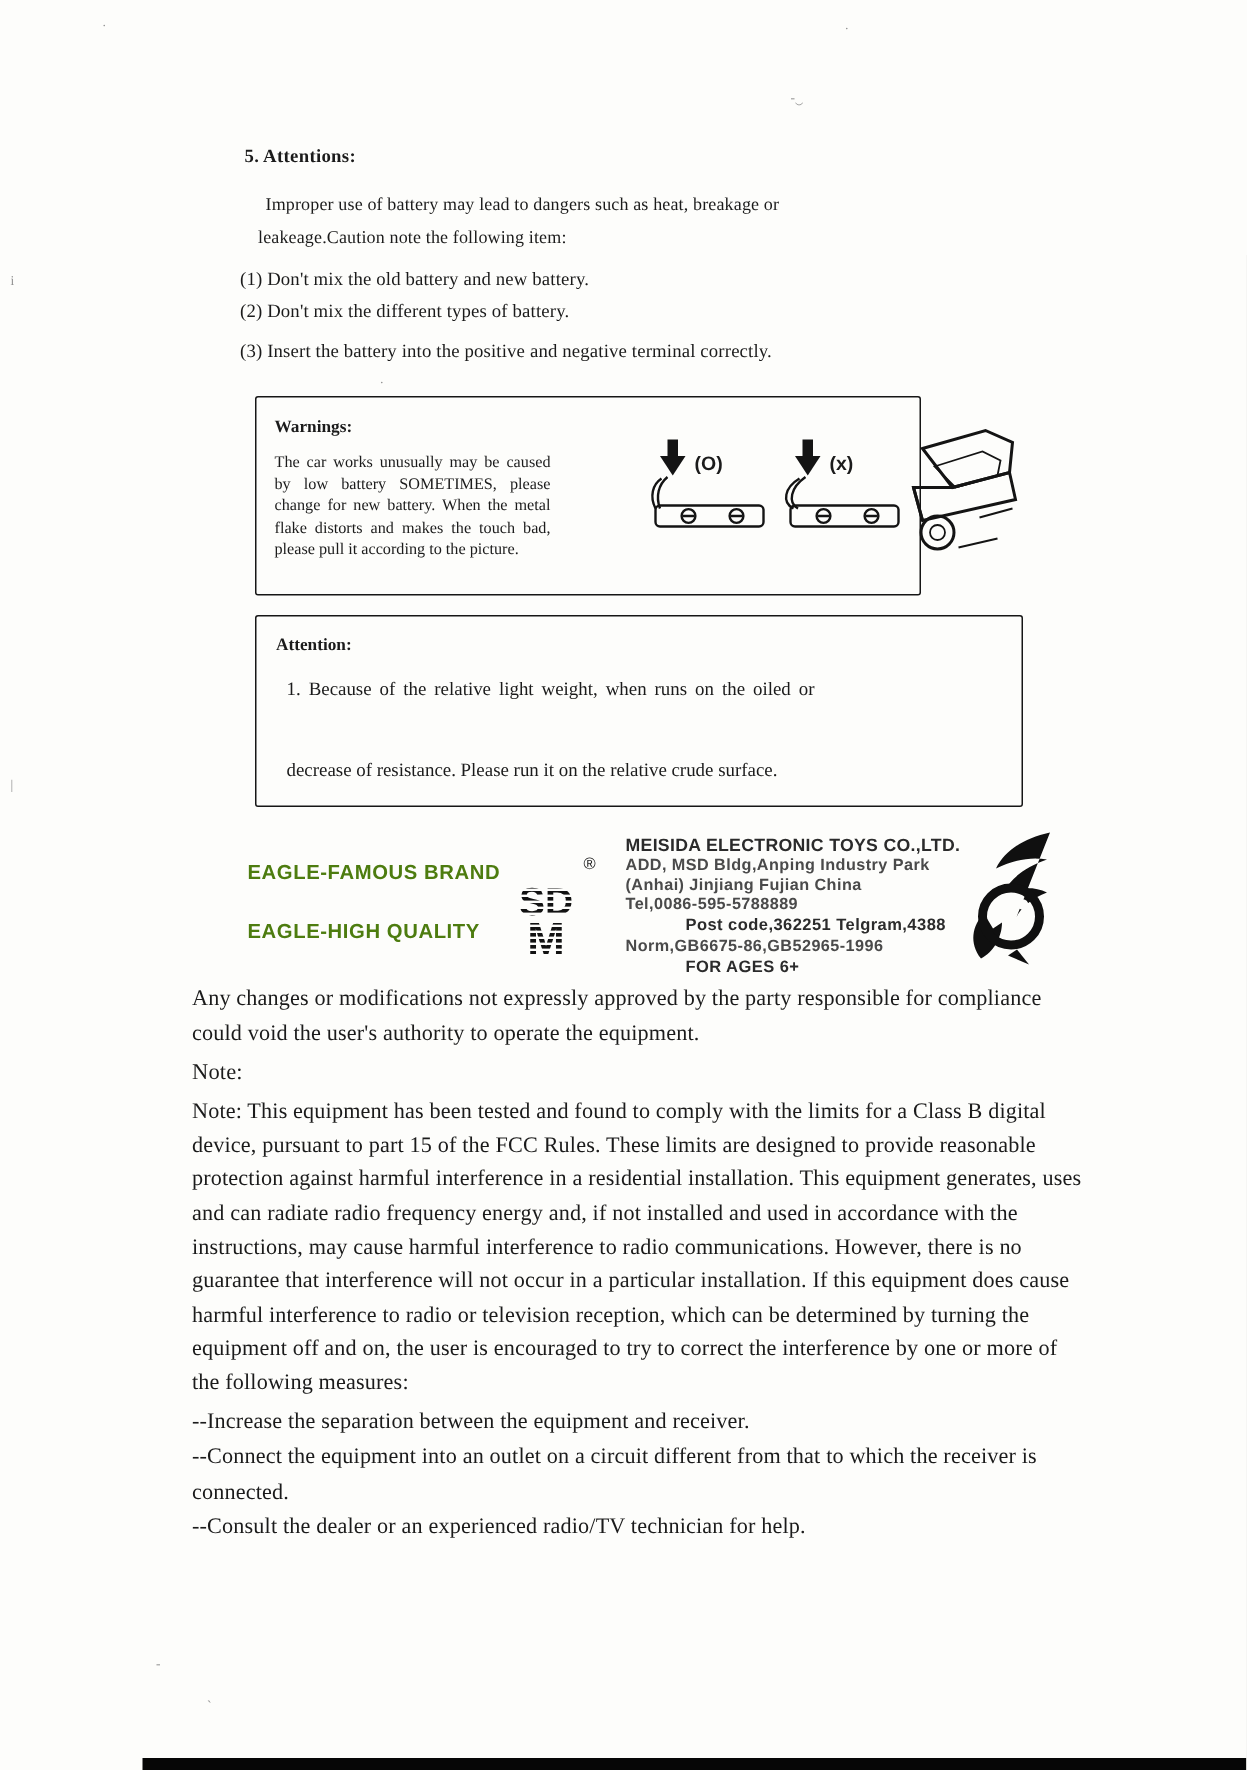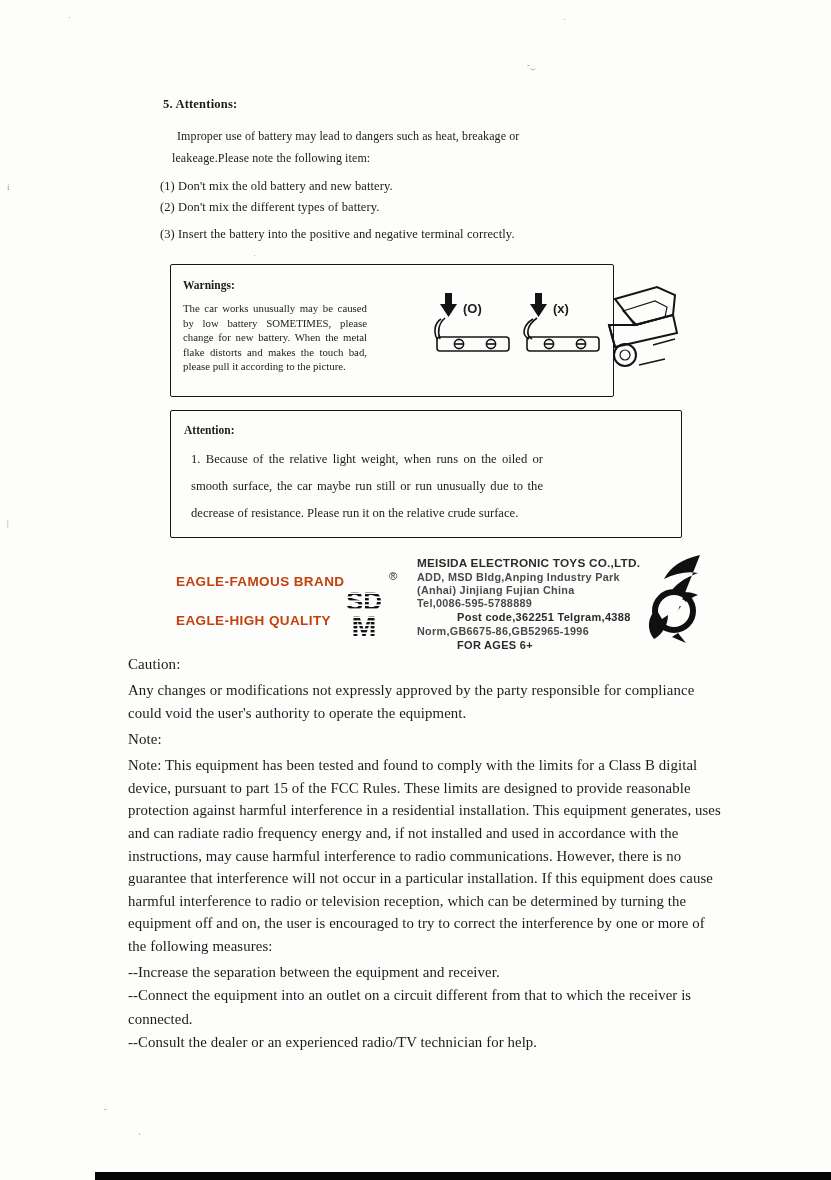--- a/index.html
+++ b/index.html
@@ -16,21 +16,21 @@
   
   .notice-box { border:1.6px solid #161616; border-radius:2px; background:transparent; }
   .wb-heading { font-size:11.5px; font-weight:bold; }
   .wb-body { font-size:10.8px; line-height:14.6px; text-align:justify; width:184px; }
   .wb-label { font-size:13px; font-weight:bold; font-family:"Liberation Sans", sans-serif; }
   .at-heading { font-size:11.5px; font-weight:bold; }
   .at-line { font-size:12.6px; width:352px; }
   .jline { text-align:justify; text-align-last:justify; }
 
   
-  .brand-line { font-family:"Liberation Sans", sans-serif; font-size:13.5px; font-weight:bold; letter-spacing:.4px; color:#c2410c;margin-left:11px; }
+  .brand-line { font-family:"Liberation Sans", sans-serif; font-size:13.5px; font-weight:bold; letter-spacing:.4px; color:#4d7c0f; }
   .company-name { font-family:"Liberation Sans", sans-serif; font-size:11.8px; font-weight:bold; letter-spacing:.2px; color:#2b2b2b; }
   .company-line { font-family:"Liberation Sans", sans-serif; font-size:10.8px; font-weight:bold; letter-spacing:.3px; color:#4a4a4a; line-height:13.6px; }
   .company-strong { color:#2b2b2b; font-size:11px;margin-left:40px; }
   .reg-mark { font-size:11px; font-family:"Liberation Sans", sans-serif; color:#222; }
 
   
   .fcc { width:594px; font-size:14.8px; line-height:22.6px; letter-spacing:.1px; }
   .fcc-heading { font-size:15px; line-height:24px; }
   .fcc p { margin:0; }
   .fcc .gap-s { height:3px; }
@@ -49,21 +49,21 @@
   <div class="abs artifact" style="left:563px; top:14px;">·</div>
   <div class="abs artifact" style="left:527px; top:58px;">-‿</div>
   <div class="abs artifact" style="left:7px; top:182px;">i</div>
   <div class="abs artifact" style="left:7px; top:518px;">|</div>
   <div class="abs artifact" style="left:253px; top:250px;">·</div>
   <div class="abs artifact" style="left:104px; top:1104px;">-</div>
   <div class="abs artifact" style="left:138px; top:1132px;">`</div>
 
   <div class="abs s5-heading" style="left:163px; top:97px;">5. Attentions:</div>
   <div class="abs s5-line" style="left:177px; top:129px;">Improper use of battery may lead to dangers such as heat, breakage or</div>
-  <div class="abs s5-line" style="left:172px; top:151px;">leakeage.Please note the following item:</div>
+  <div class="abs s5-line" style="left:172px; top:151px;">leakeage.Caution note the following item:</div>
   <div class="abs s5-item" style="left:160px; top:179px;">(1) Don't mix the old battery and new battery.</div>
   <div class="abs s5-item" style="left:160px; top:200px;">(2) Don't mix the different types of battery.</div>
   <div class="abs s5-item" style="left:160px; top:227px;">(3) Insert the battery into the positive and negative terminal correctly.</div>
 
   <div class="abs notice-box" style="left:170px; top:264px; width:444px; height:133px;">
     <div class="abs wb-heading" style="left:12px; top:14px;">Warnings:</div>
     <div class="abs wb-body" style="left:12px; top:36px;">The car works unusually may be caused by low battery SOMETIMES, please change for new battery. When the metal flake distorts and makes the touch bad, please pull it according to the picture.</div>
 
     <div class="abs" style="left:256px; top:26px;">
       <svg width="88" height="66" viewBox="0 0 88 66">
@@ -115,21 +115,20 @@
           <path d="M58 64 L80 58" stroke-width="1.4"></path>
           <path d="M44 84 L70 78" stroke-width="1.4"></path>
         </g>
       </svg>
     </div>
   </div>
 
   <div class="abs notice-box" style="left:170px; top:410px; width:512px; height:128px;">
     <div class="abs at-heading" style="left:13px; top:13px;">Attention:</div>
     <div class="abs at-line jline" style="left:20px; top:41px;">1. Because of the relative light weight, when runs on the oiled or</div>
-    <div class="abs at-line jline" style="left:20px; top:68px;">smooth surface, the car maybe run still or run unusually due to the</div>
     <div class="abs at-line" style="left:20px; top:95px;">decrease of resistance. Please run it on the relative crude surface.</div>
   </div>
 
   <div class="abs brand-line" style="left:165px; top:574px;">EAGLE-FAMOUS BRAND</div>
   <div class="abs brand-line" style="left:165px; top:613px;">EAGLE-HIGH QUALITY</div>
 
   <div class="abs" style="left:332px; top:586px;">
     <svg width="64" height="54" viewBox="0 0 64 54">
       <defs>
         <pattern id="hstripes" width="4" height="4" patternUnits="userSpaceOnUse">
@@ -156,21 +155,20 @@
         <path d="M58 2 C 40 6, 28 14, 22 26 C 34 20, 46 18, 56 20 C 42 25, 32 32, 27 42 C 38 38, 48 38, 56 42 C 46 46, 38 52, 35 60 Z"></path>
         <path d="M14 56 C 6 64, 4 76, 12 86 C 20 82, 26 72, 26 62 L 20 66 Z"></path>
         <path d="M30 84 L 44 90 L 36 80 Z"></path>
       </g>
       <circle cx="32" cy="58" r="19" fill="none" stroke="#101010" stroke-width="6"></circle>
       <circle cx="40" cy="50" r="3.5" fill="#fdfdfb"></circle>
     </svg>
   </div>
 
   <div class="abs fcc" style="left:128px; top:652px;">
-    <p class="fcc-heading">Caution:</p>
     <div class="gap-s"></div>
     <p>Any changes or modifications not expressly approved by the party responsible for compliance could void the user's authority to operate the equipment.</p>
     <div class="gap-s"></div>
     <p class="fcc-heading">Note:</p>
     <div class="gap-s"></div>
     <p>Note: This equipment has been tested and found to comply with the limits for a Class B digital device, pursuant to part 15 of the FCC Rules. These limits are designed to provide reasonable protection against harmful interference in a residential installation. This equipment generates, uses and can radiate radio frequency energy and, if not installed and used in accordance with the instructions, may cause harmful interference to radio communications. However, there is no guarantee that interference will not occur in a particular installation. If this equipment does cause harmful interference to radio or television reception, which can be determined by turning the equipment off and on, the user is encouraged to try to correct the interference by one or more of the following measures:</p>
     <div class="gap-s"></div>
     <p class="measure">--Increase the separation between the equipment and receiver.</p>
     <p class="measure">--Connect the equipment into an outlet on a circuit different from that to which the receiver is connected.</p>
     <p class="measure">--Consult the dealer or an experienced radio/TV technician for help.</p>

